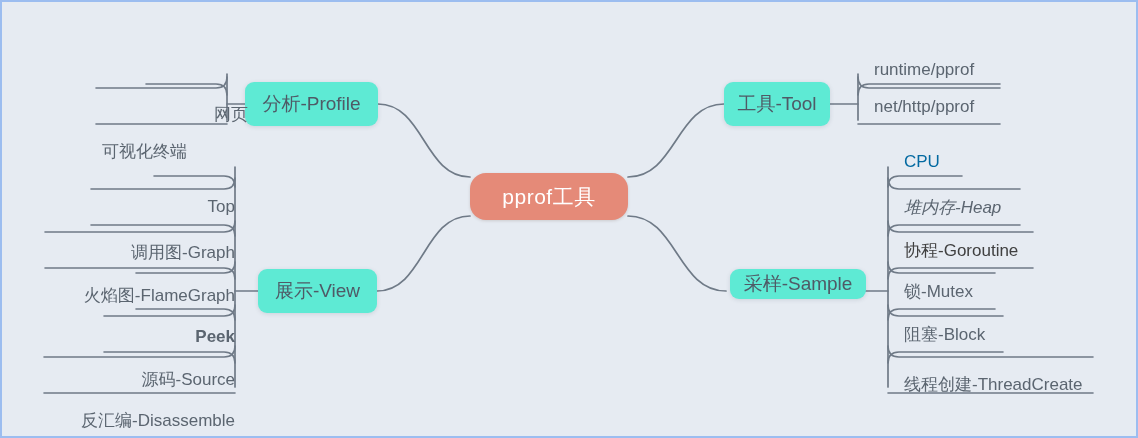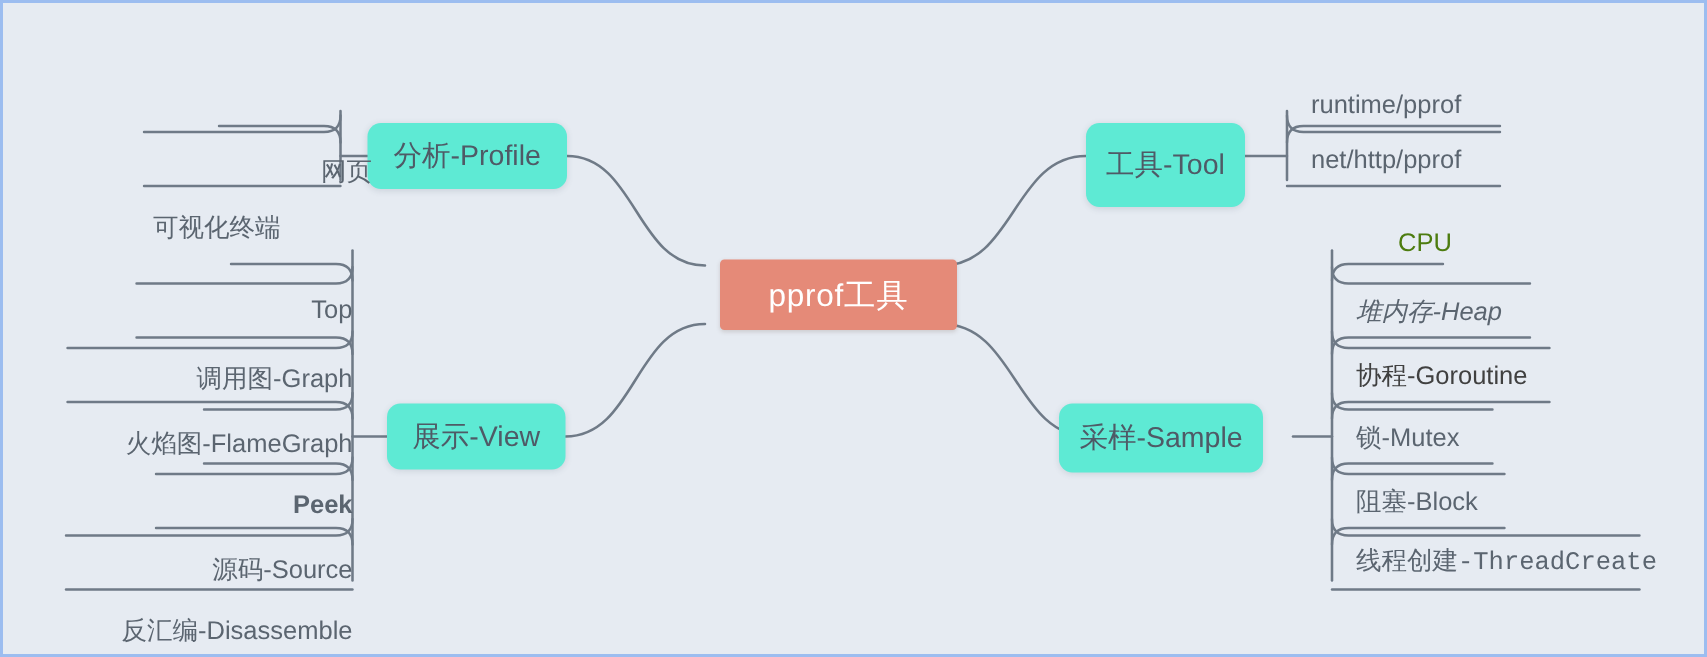--- a/index.html
+++ b/index.html
@@ -28,25 +28,24 @@
     position: absolute;
     box-sizing: border-box;
     display: flex;
     align-items: center;
     justify-content: center;
     white-space: nowrap;
   }
   .center-node {
     background: #e58a78;
     color: #ffffff;
-    border-radius: 3px;
+    border-radius: 16px;
     font-size: 21px;
     letter-spacing: .5px;
     box-shadow: 0 1px 3px rgba(90,60,50,.18);
-    margin-left: 10px;
   }
   .branch-node {
     background: #5eead4;
     color: #4f5a66;
     border-radius: 9px;
     font-size: 19px;
     box-shadow: 0 1px 4px rgba(70,85,105,.16);
   }
   .leaf {
     position: absolute;
@@ -131,44 +130,44 @@
       </div>
       <div class="leaf leaf-r" style="left: 140px; top: 271px; width: 93px; height: 36px; display: flex; align-items: center; justify-content: flex-end; color: rgb(91, 101, 112); font-weight: bold;">
         <span>Peek</span>
       </div>
       <div class="leaf leaf-r" style="left: 108px; top: 314px; width: 125px; height: 36px; display: flex; align-items: center; justify-content: flex-end; color: rgb(91, 101, 112);">
         <span>源码-Source</span>
       </div>
       <div class="leaf leaf-r" style="left: 48px; top: 355px; width: 185px; height: 36px; display: flex; align-items: center; justify-content: flex-end; color: rgb(91, 101, 112);">
         <span>反汇编-Disassemble</span>
       </div>
-      <div class="node branch-node" style="left: 722px; top: 80px; width: 106px; height: 56px;">
+      <div class="node branch-node" style="left: 722px; top: 80px; width: 106px; height: 44px;">
         <span>工具-Tool</span>
       </div>
       <div class="leaf leaf-l" style="left: 872px; top: 52px; width: 120px; height: 30px; display: flex; align-items: center; justify-content: flex-start; color: rgb(91, 101, 112);">
         <span>runtime/pprof</span>
       </div>
       <div class="leaf leaf-l" style="left: 872px; top: 86px; width: 120px; height: 36px; display: flex; align-items: center; justify-content: flex-start; color: rgb(91, 101, 112);">
         <span>net/http/pprof</span>
       </div>
-      <div class="node branch-node" style="left: 704px; top: 267px; width: 136px; height: 46px;">
+      <div class="node branch-node" style="left: 728px; top: 267px; width: 136px; height: 30px;">
         <span>采样-Sample</span>
       </div>
-      <div class="leaf leaf-l" style="left: 902px; top: 144px; width: 52px; height: 30px; display: flex; align-items: center; justify-content: flex-start; color: #4d7c0f; margin-left: 28px;">
+      <div class="leaf leaf-l" style="left: 902px; top: 144px; width: 52px; height: 30px; display: flex; align-items: center; justify-content: flex-start; color: #0369a1;">
         <span>CPU</span>
       </div>
       <div class="leaf leaf-l" style="left: 902px; top: 187px; width: 110px; height: 36px; display: flex; align-items: center; justify-content: flex-start; color: rgb(91, 101, 112); font-style: italic;">
         <span>堆内存-Heap</span>
       </div>
       <div class="leaf leaf-l" style="left: 902px; top: 230px; width: 123px; height: 36px; display: flex; align-items: center; justify-content: flex-start; color: #404040;">
         <span>协程-Goroutine</span>
       </div>
       <div class="leaf leaf-l" style="left: 902px; top: 271px; width: 85px; height: 36px; display: flex; align-items: center; justify-content: flex-start; color: rgb(91, 101, 112);">
         <span>锁-Mutex</span>
       </div>
       <div class="leaf leaf-l" style="left: 902px; top: 314px; width: 93px; height: 36px; display: flex; align-items: center; justify-content: flex-start; color: rgb(91, 101, 112);">
         <span>阻塞-Block</span>
       </div>
-      <div class="leaf leaf-l" style="left: 902px; top: 355px; width: 183px; height: 36px; display: flex; align-items: center; justify-content: flex-start; color: rgb(91, 101, 112); font-family: Liberation Mono, monospace;">
+      <div class="leaf leaf-l" style="left: 902px; top: 355px; width: 183px; height: 36px; display: flex; align-items: flex-end; justify-content: flex-start; color: rgb(91, 101, 112);">
         <span>线程创建-ThreadCreate</span>
       </div>
     </div>
 </div>
 
 </body></html>

